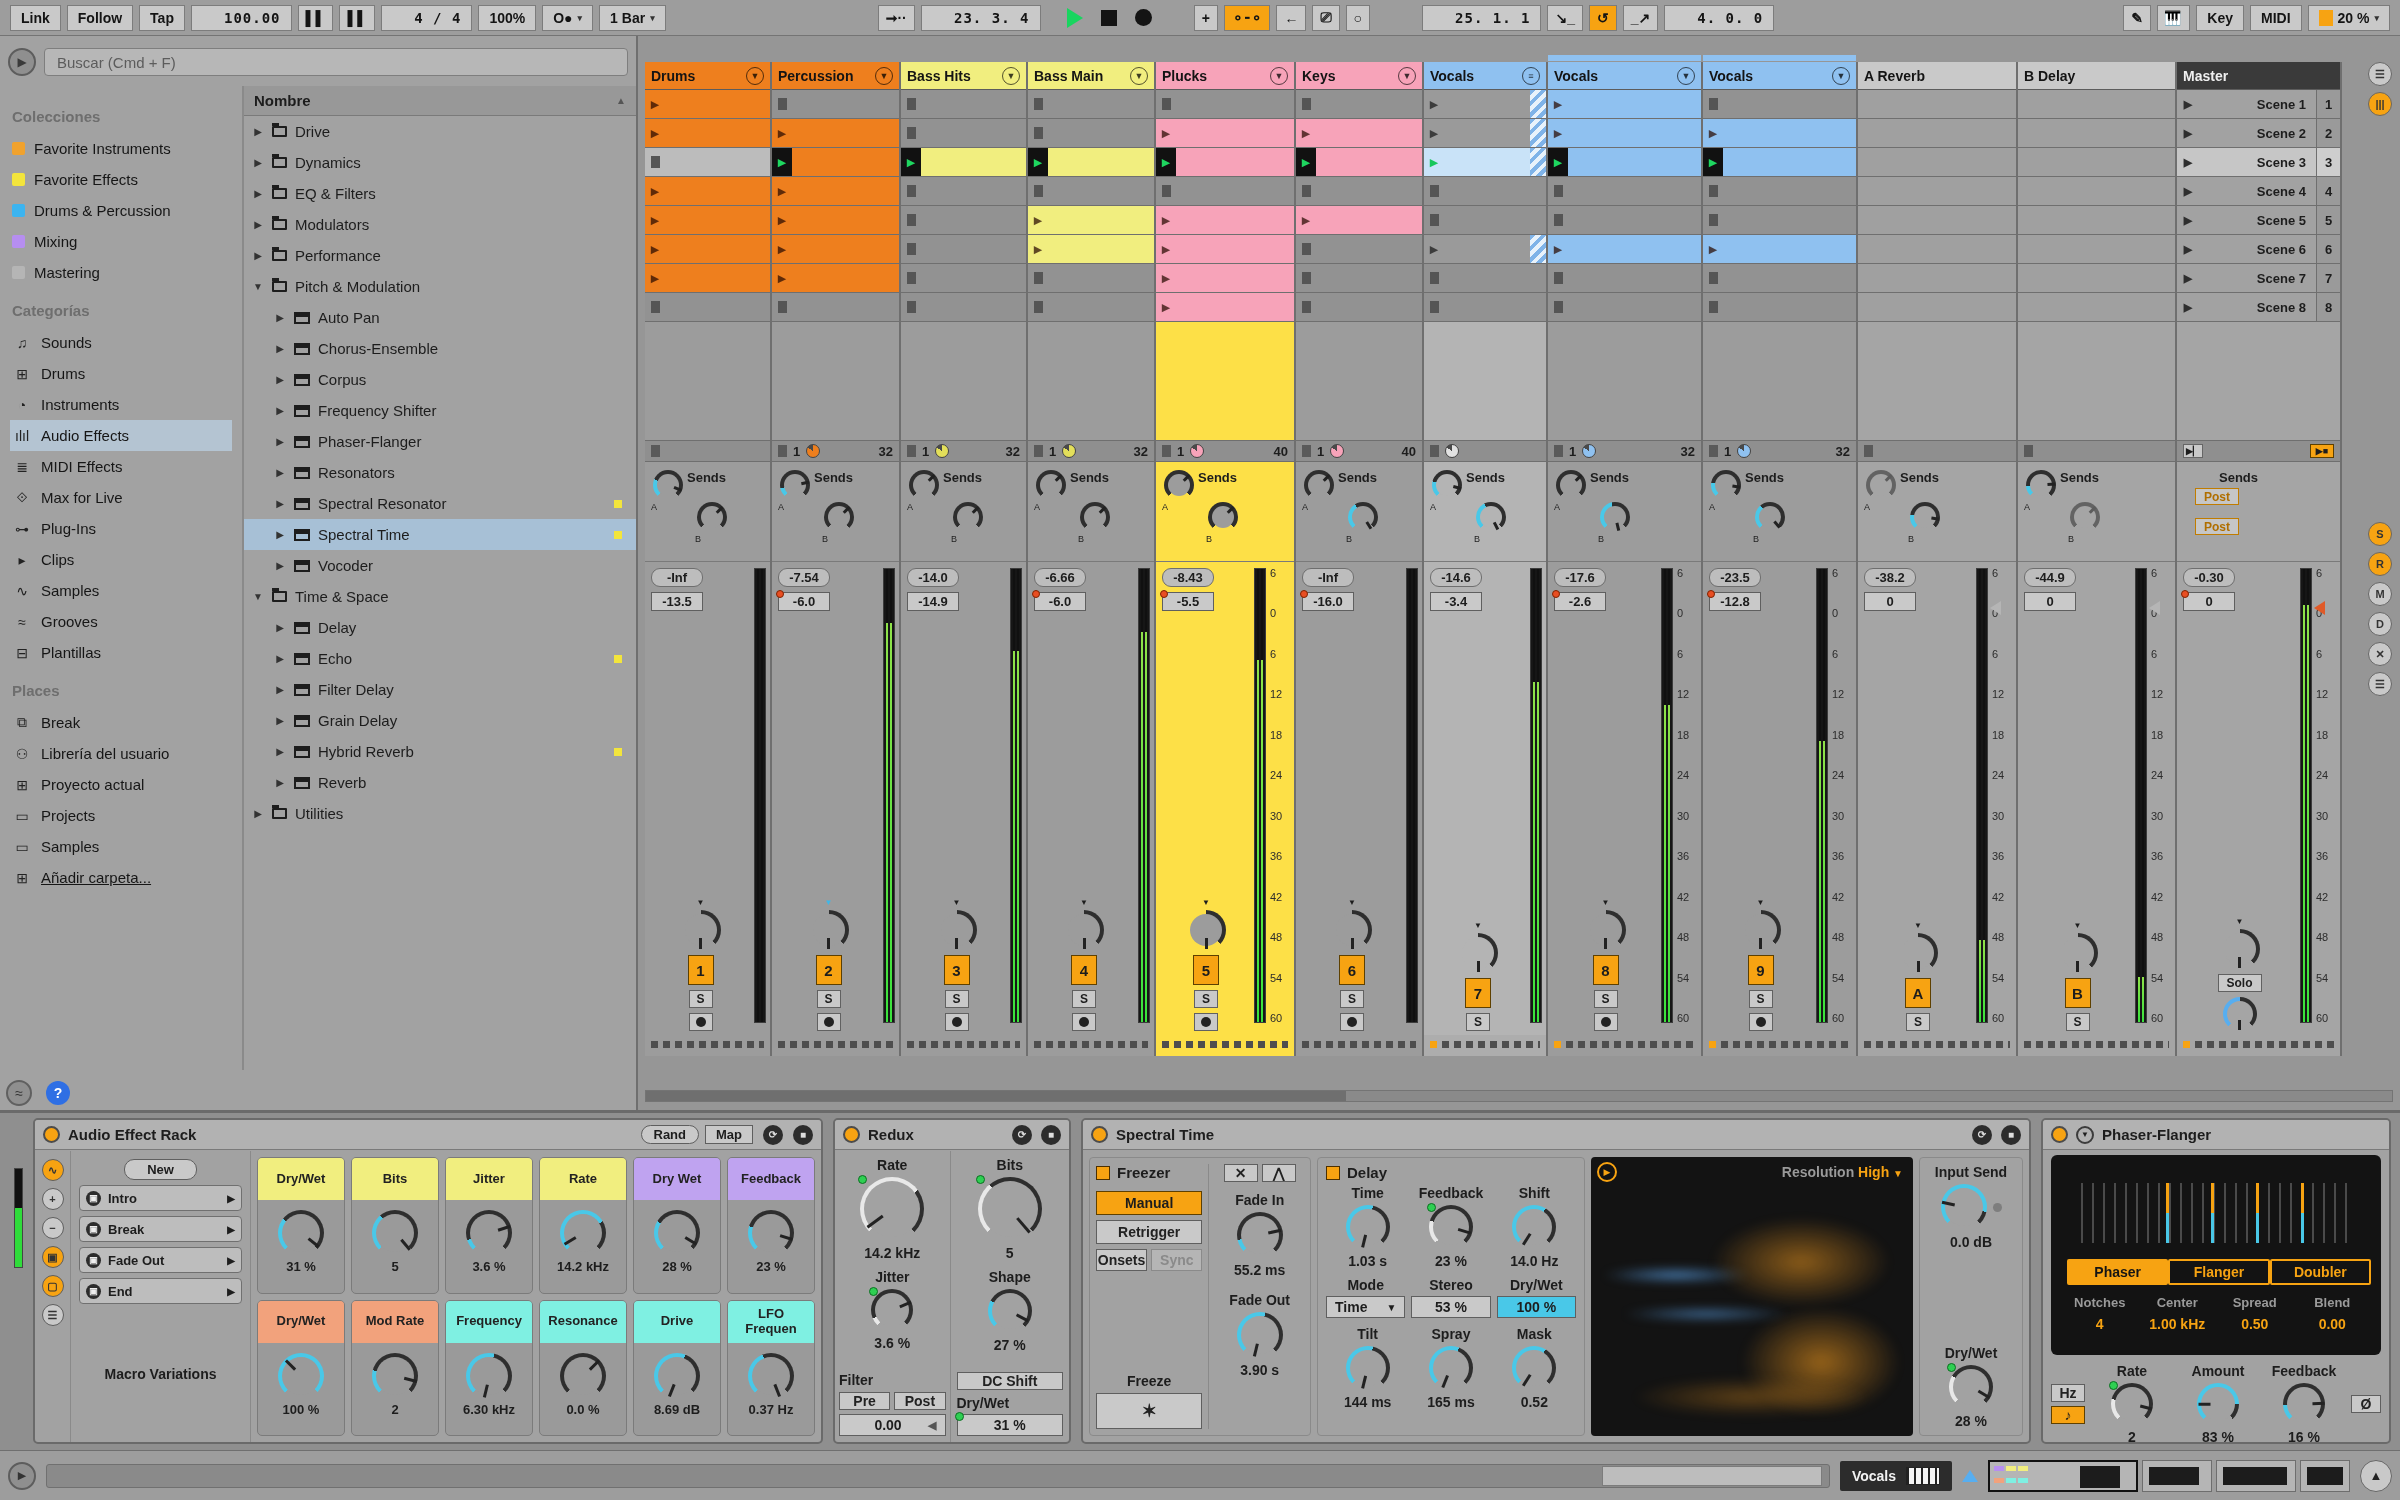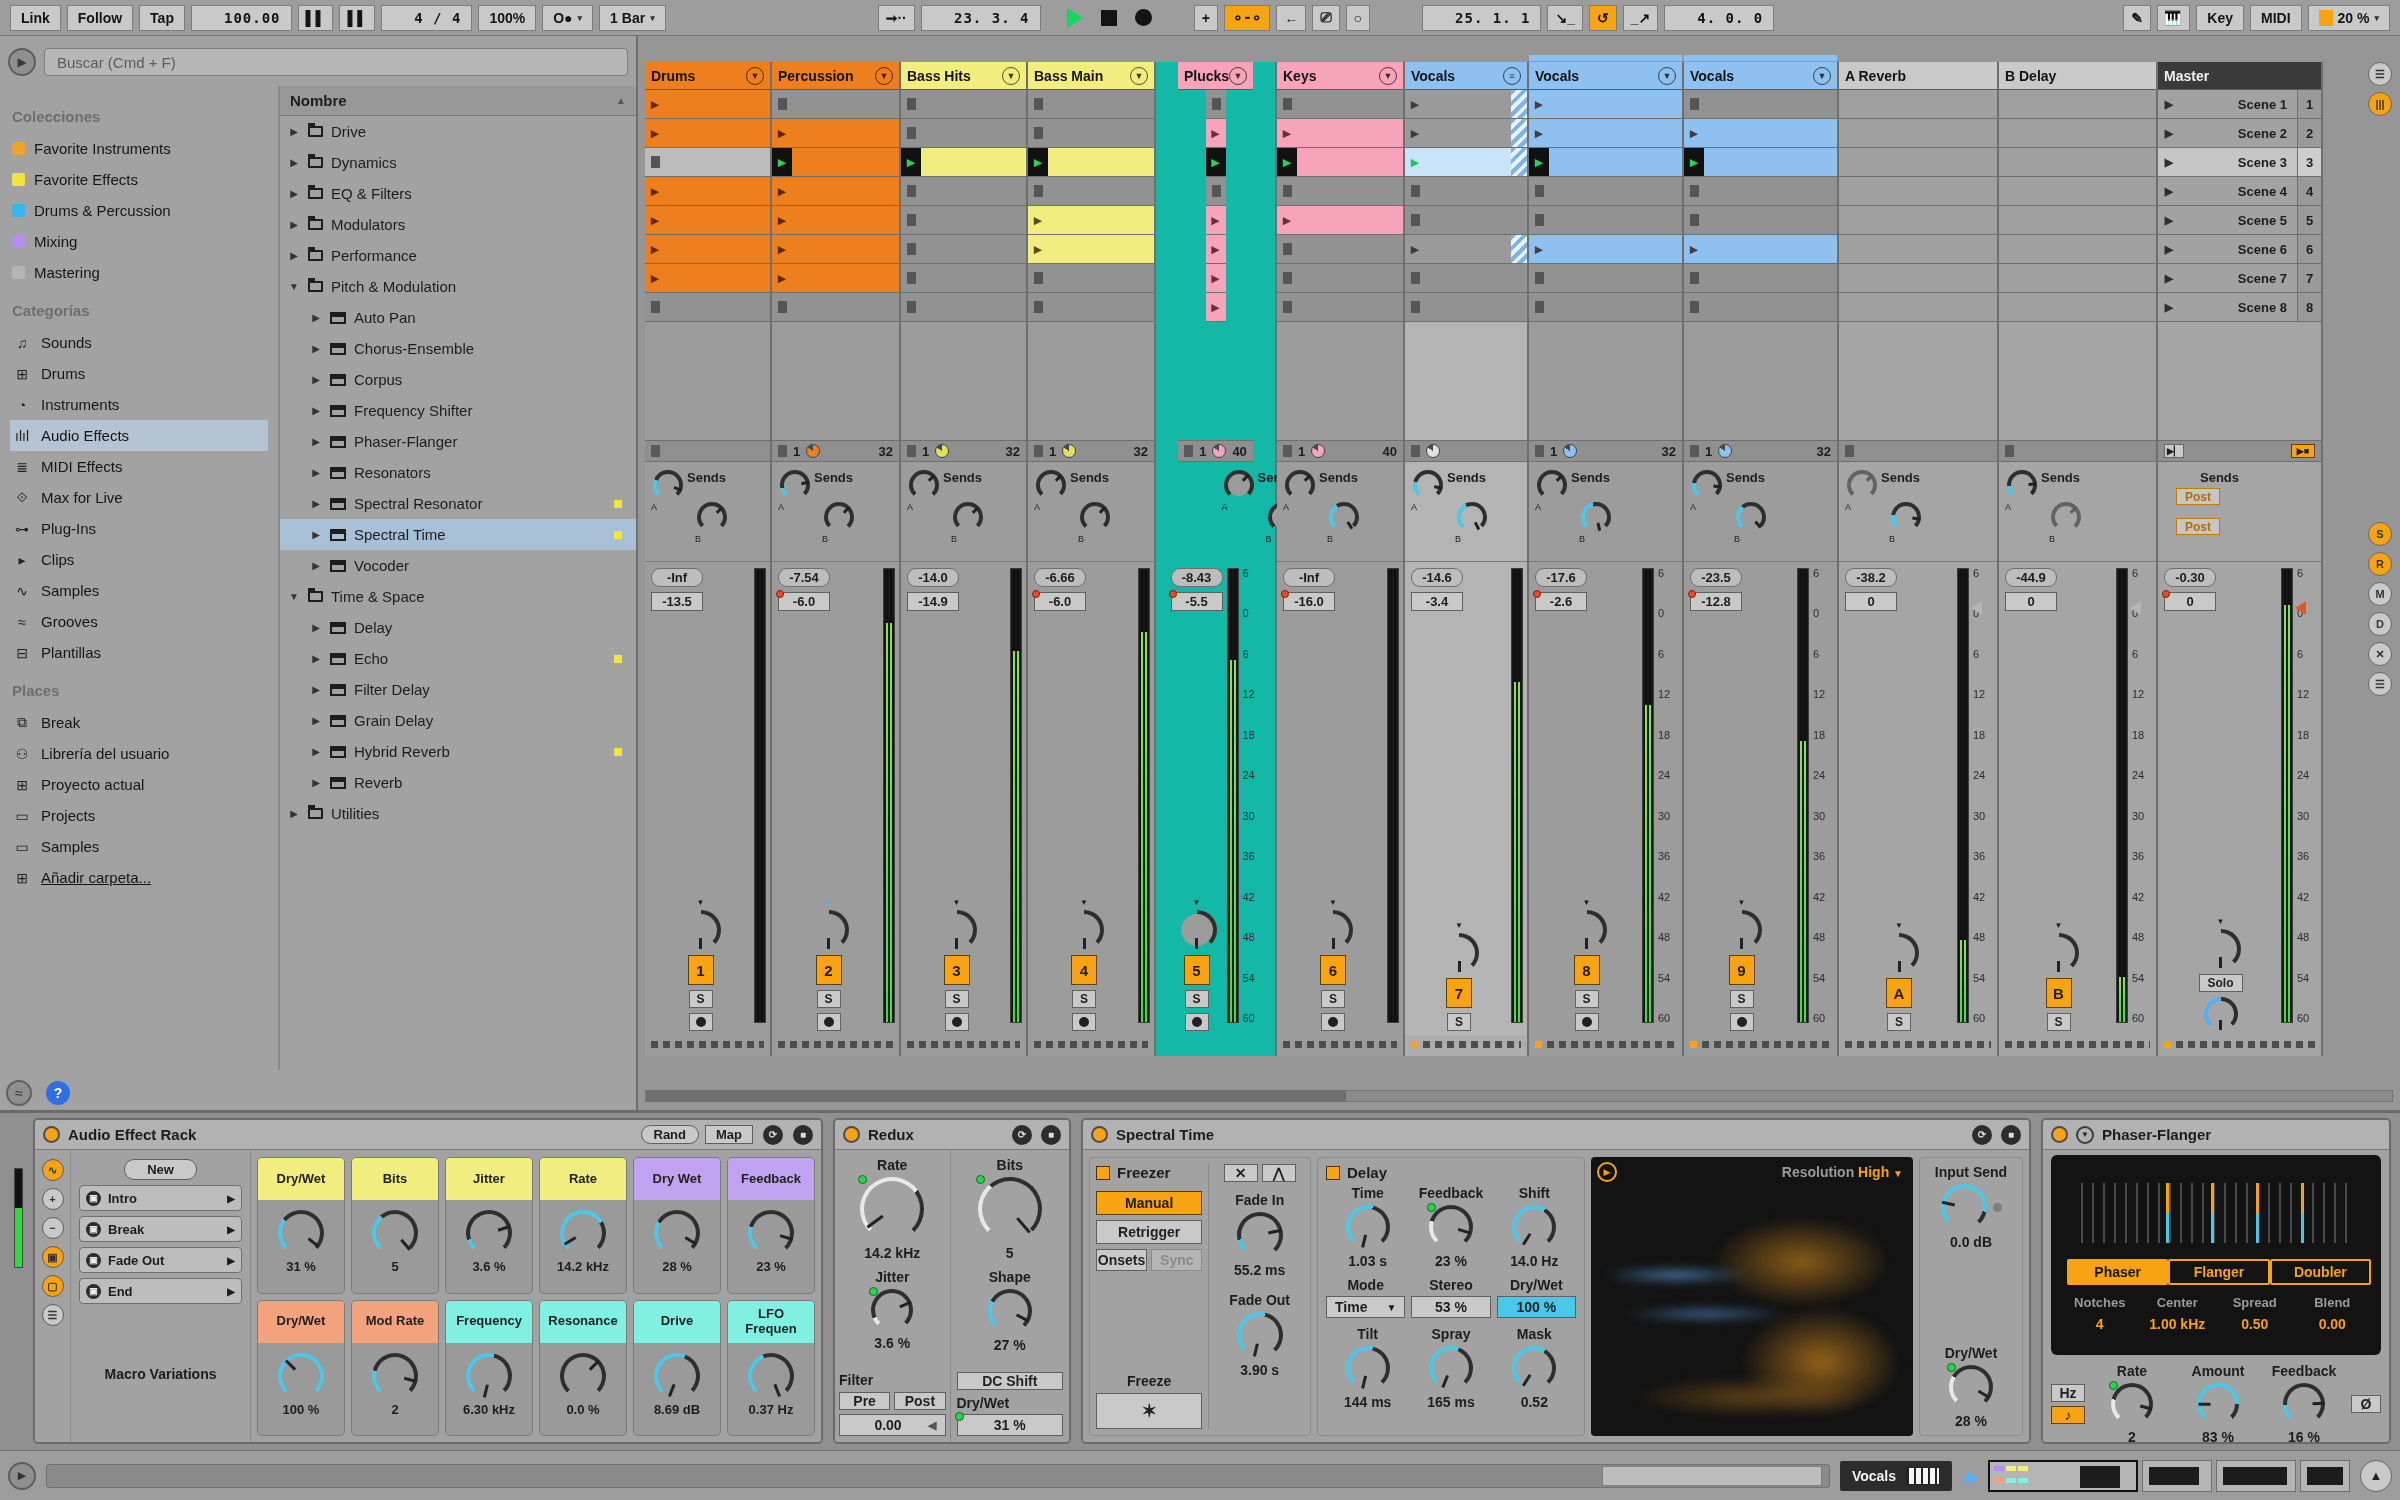--- a/index.html
+++ b/index.html
@@ -22,21 +22,21 @@
   .reccirc { width:17px;height:17px;background:#141414;border-radius:50%; }
 
   
   .browser { position:absolute; left:0; top:36px; width:638px; height:1074px; background:#a2a2a2; border-right:2px solid #6f6f6f; }
   .b-search-row { position:absolute; left:0; top:6px; width:100%; height:40px; display:flex; align-items:center; gap:8px; padding:0 8px; }
   .b-collapse { width:28px;height:28px;border-radius:50%;background:#8f8f8f;border:2px solid #5d5d5d;color:#3a3a3a;
      display:flex;align-items:center;justify-content:center;font-size:12px; }
   .b-search { flex:1; height:28px; background:#b7b7b7; border:1px solid #7e7e7e; border-radius:4px;
      color:#5c5c5c; font-size:15px; padding:0 12px; }
   .b-cols { position:absolute; left:0; top:50px; bottom:40px; width:100%; display:flex; }
-  .b-nav { width:280px; border-right:2px solid #8a8a8a; padding:8px 10px 0 10px; overflow:hidden; }
+  .b-nav { width:244px; border-right:2px solid #8a8a8a; padding:8px 10px 0 10px; overflow:hidden; }
   .b-sec-title { color:#6e6e6e; font-weight:bold; font-size:15px; margin:14px 0 8px 2px; }
   .b-item { display:flex; align-items:center; gap:9px; height:31px; font-size:15px; color:#161616; padding-left:2px; }
   .b-item.sel { background:#b4c4d2; margin-right:0; }
   .b-swatch { width:13px; height:13px; border-radius:2px; }
   .b-ic { width:20px; text-align:center; font-size:14px; color:#222; }
   .b-tree { flex:1; position:relative; }
   .b-tree-head { height:30px; background:#989898; border-bottom:1px solid #7a7a7a; display:flex; align-items:center;
      font-weight:bold; font-size:15px; padding:0 10px; justify-content:space-between; }
   .t-row { height:31px; display:flex; align-items:center; font-size:15px; gap:8px; padding-left:8px; position:relative; }
   .t-row.sel { background:#a7c0d6; }
@@ -819,21 +819,21 @@
               <div class="mbar">
                 <div class="fill" style="height: 86%;"></div>
               </div>
               <div class="mbar">
                 <div class="fill" style="height: 86%;"></div>
               </div>
             </div>
           </div>
           <div class="dashes"></div>
         </div>
-        <div class="tcol" style="width: 121px; background: #14b8a6; align-items: center;">
+        <div class="tcol" style="width: 140px; background: #fde047;">
           <div class="thead" style="background: rgb(247, 163, 185); color: rgb(20, 20, 20);">
             <span>Plucks</span>
             <span class="fold">▼</span>
           </div>
           <div class="grid">
             <div class="cell" style="background: rgb(146, 146, 146);">
               <span class="minisq"></span>
             </div>
             <div class="cell" style="background: rgb(247, 163, 185);">
               <span class="lbtn" style="color: rgba(40, 10, 0, 0.72);">▶</span>

